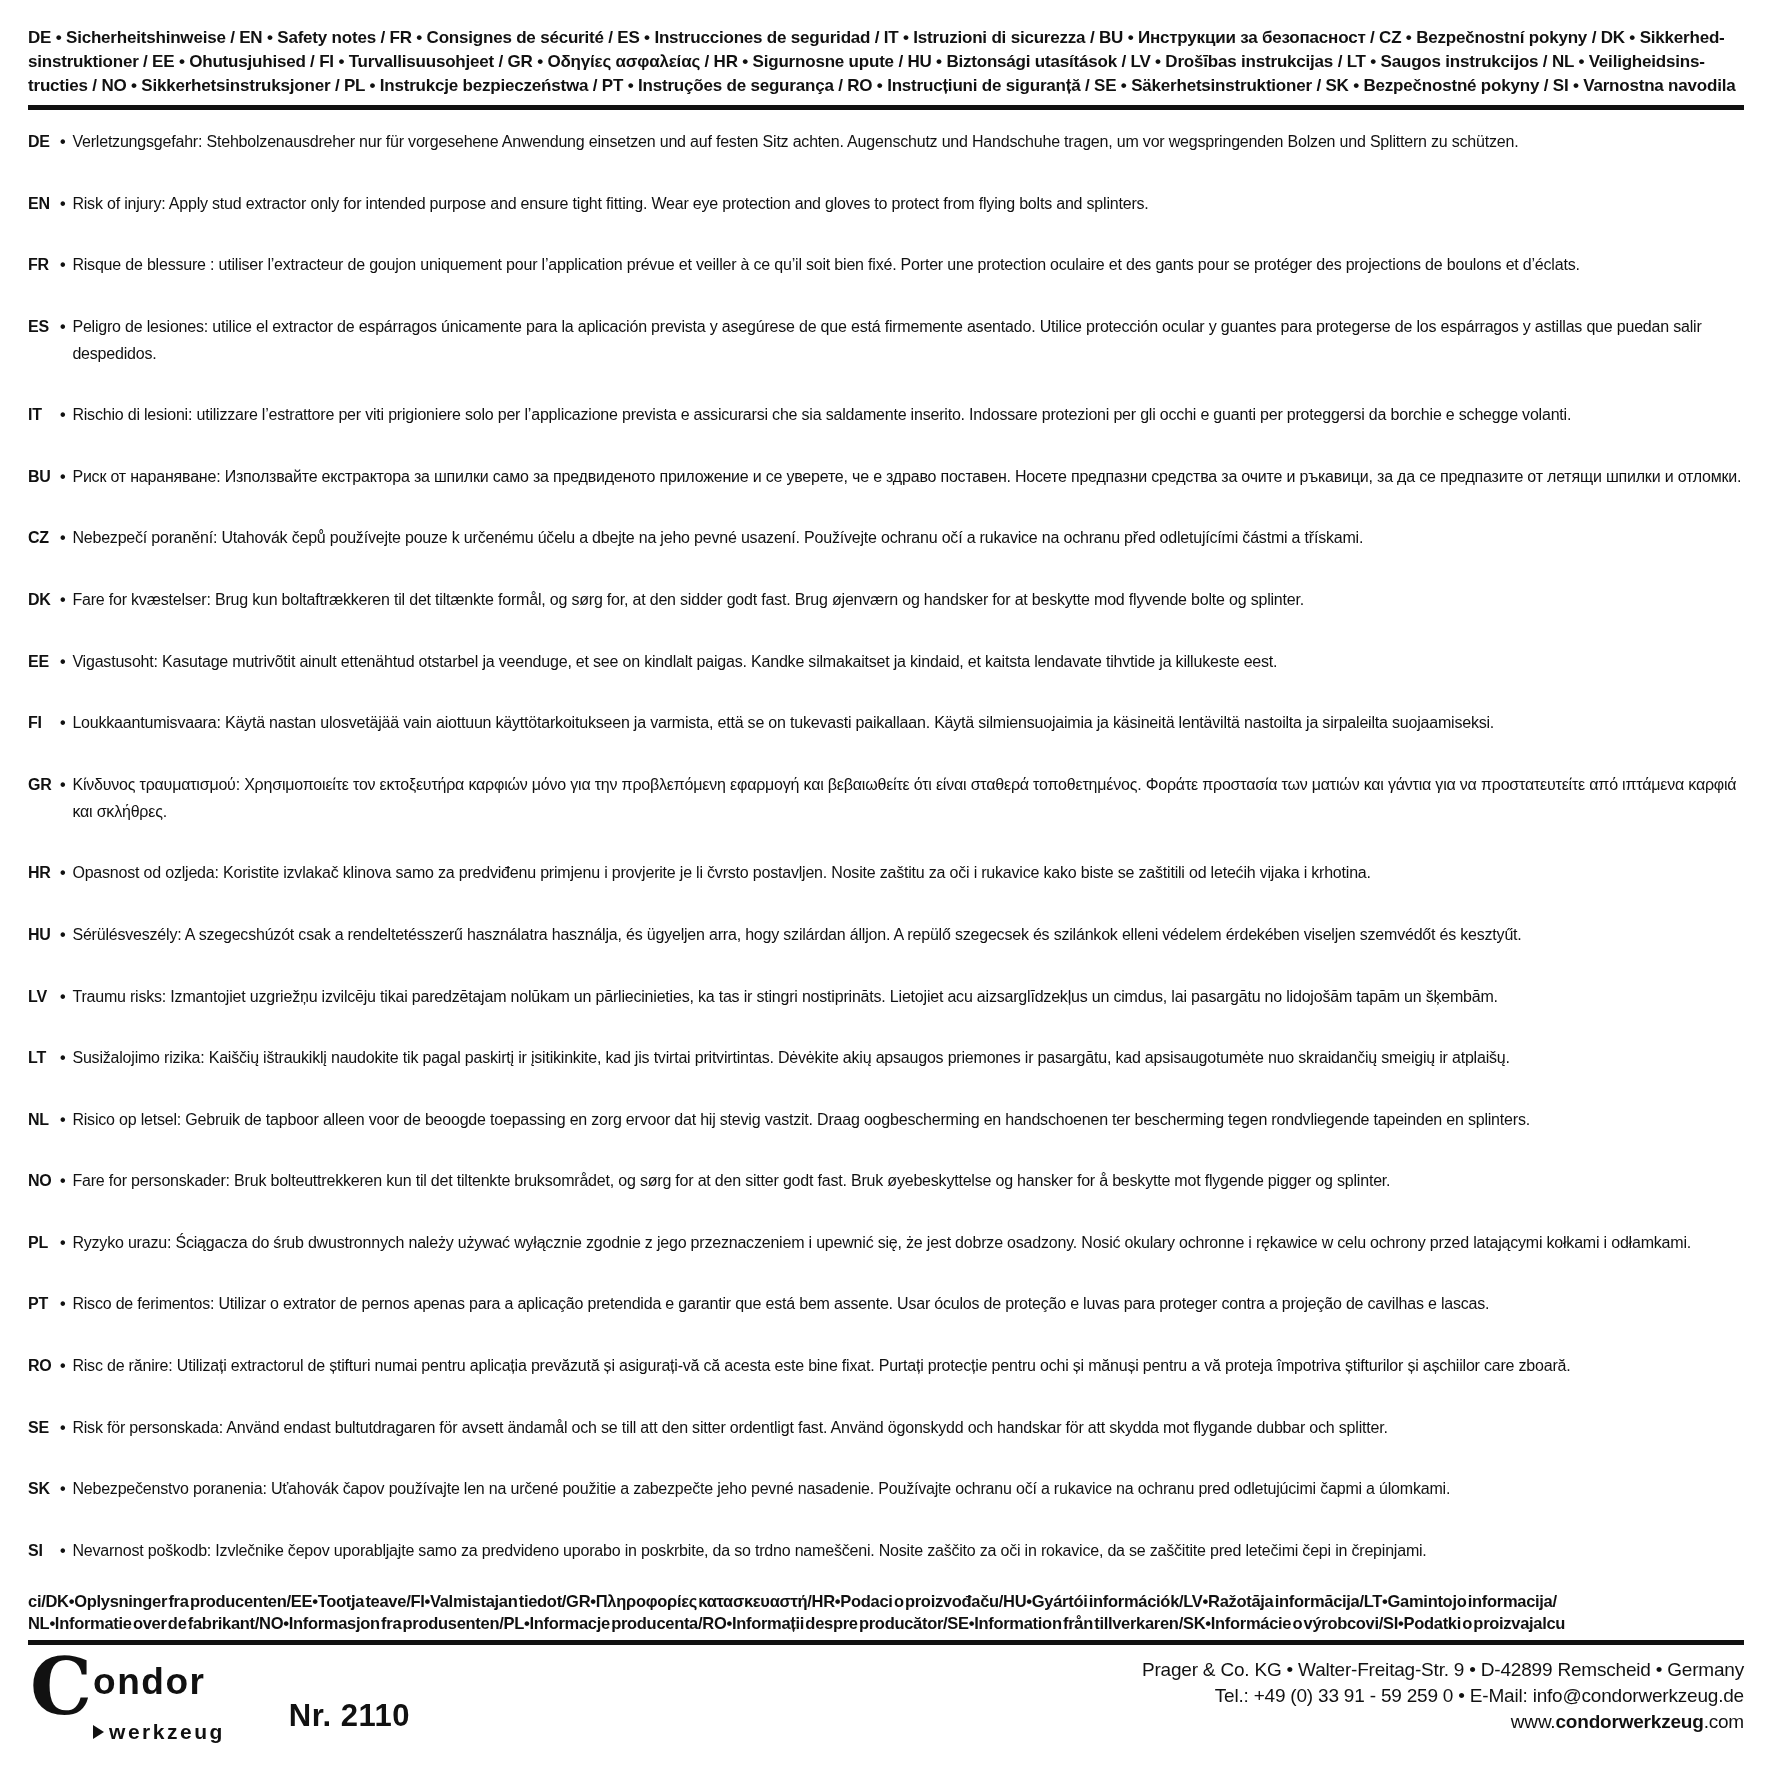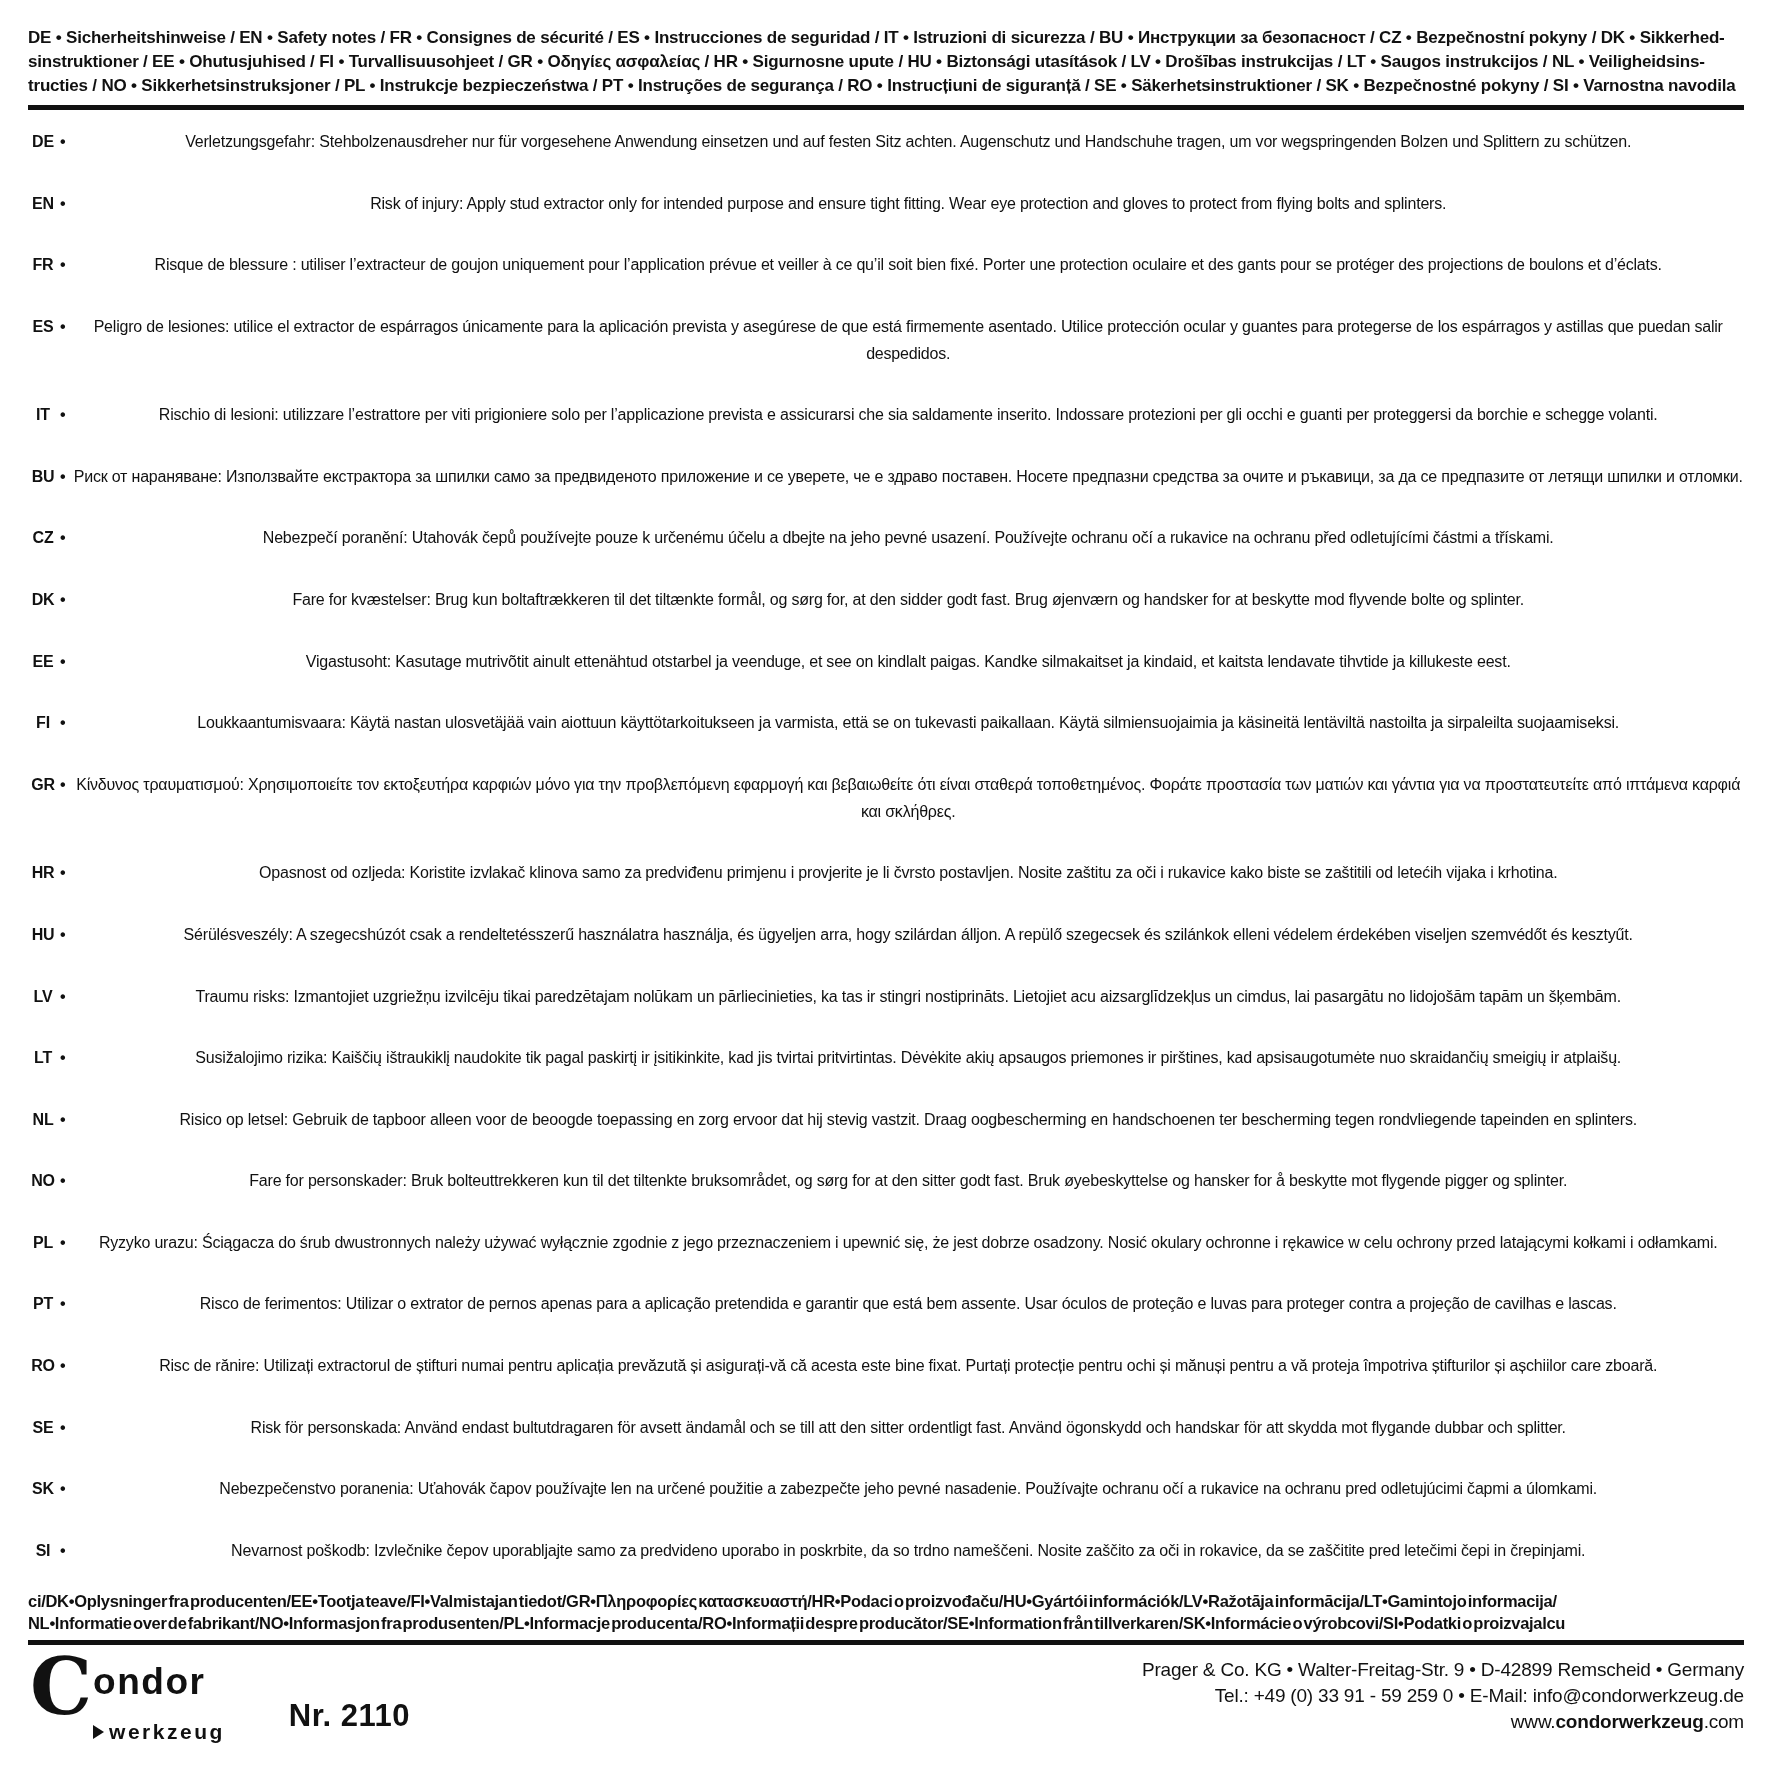--- a/index.html
+++ b/index.html
@@ -40,21 +40,20 @@
     padding-top: 18px;
     padding-bottom: 26px;
     overflow: hidden;
   }
   .note {
     display: flex;
     align-items: flex-start;
     font-size: 16px;
     line-height: 27px;
     letter-spacing: -0.2px;
-    text-align: center;
   }
   .note .code {
     font-weight: bold;
     min-width: 30px;
     flex: 0 0 auto;
   }
   .note .bullet {
     font-weight: bold;
     flex: 0 0 auto;
     margin: 0 7px 0 2px;
@@ -234,21 +233,21 @@
 
     <div class="note">
       <span class="code">LV</span>
       <span class="bullet">•</span>
       <span class="text">Traumu risks: Izmantojiet uzgriežņu izvilcēju tikai paredzētajam nolūkam un pārliecinieties, ka tas ir stingri nostiprināts. Lietojiet acu aizsarglīdzekļus un cimdus, lai pasargātu no lidojošām tapām un šķembām.</span>
     </div>
 
     <div class="note">
       <span class="code">LT</span>
       <span class="bullet">•</span>
-      <span class="text">Susižalojimo rizika: Kaiščių ištraukiklį naudokite tik pagal paskirtį ir įsitikinkite, kad jis tvirtai pritvirtintas. Dėvėkite akių apsaugos priemones ir pirštines, kad apsisaugotumėte nuo skraidančių smeigių ir atplaišų.</span>
+      <span class="text">Susižalojimo rizika: Kaiščių ištraukiklį naudokite tik pagal paskirtį ir įsitikinkite, kad jis tvirtai pritvirtintas. Dėvėkite akių apsaugos priemones ir pasargātu, kad apsisaugotumėte nuo skraidančių smeigių ir atplaišų.</span>
     </div>
 
     <div class="note">
       <span class="code">NL</span>
       <span class="bullet">•</span>
       <span class="text">Risico op letsel: Gebruik de tapboor alleen voor de beoogde toepassing en zorg ervoor dat hij stevig vastzit. Draag oogbescherming en handschoenen ter bescherming tegen rondvliegende tapeinden en splinters.</span>
     </div>
 
     <div class="note">
       <span class="code">NO</span>

